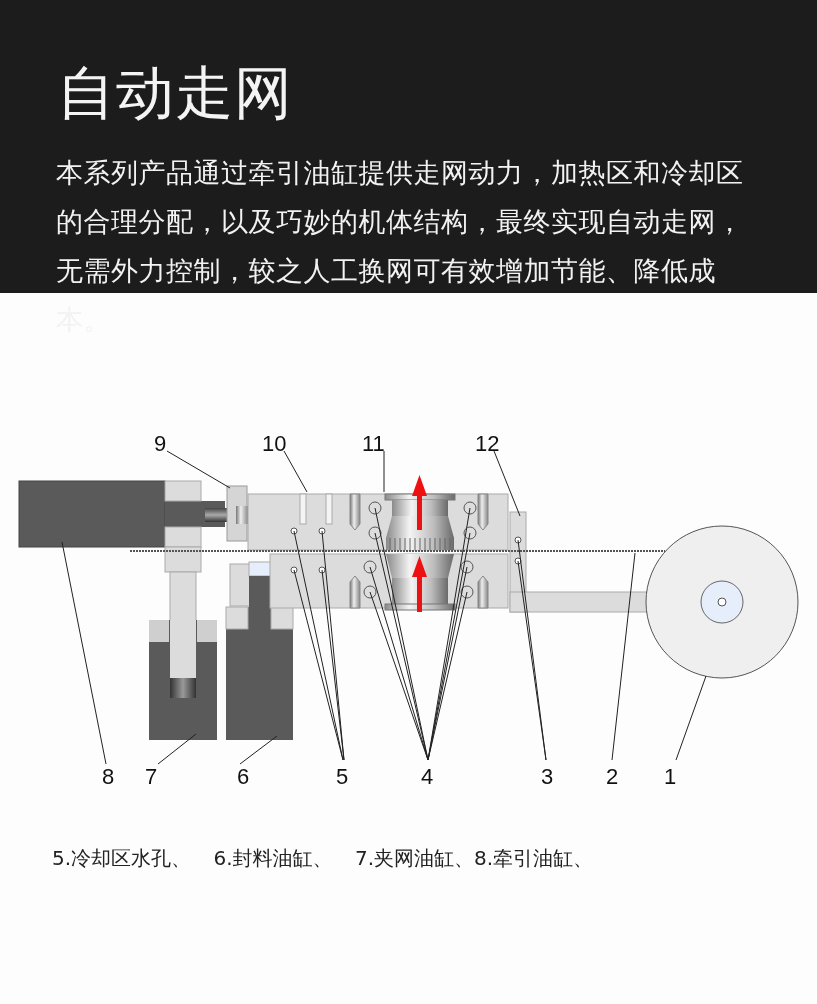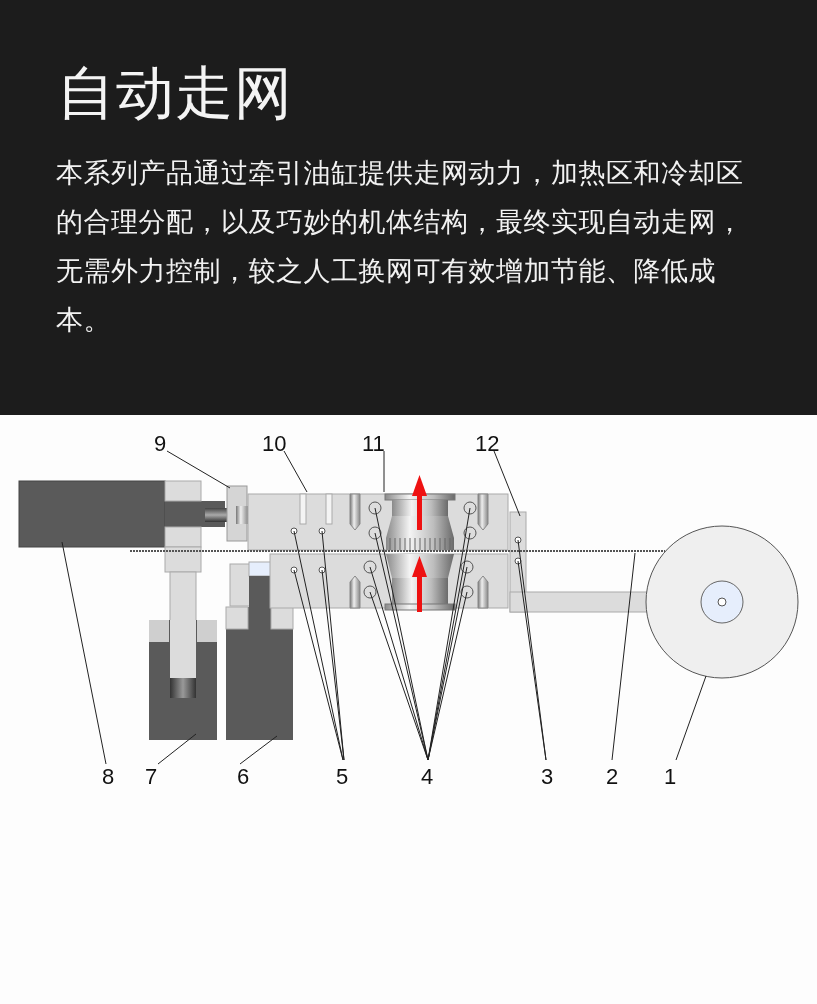--- a/index.html
+++ b/index.html
@@ -2,21 +2,21 @@
 <html><head>
   <meta charset="utf-8">
   <style>
     html, body { margin: 0; padding: 0; }
     body {
       width: 817px; height: 1004px; overflow: hidden;
       background: #fdfdfd;
       font-family: "DejaVu Sans", "Liberation Sans", sans-serif;
     }
     .hero {
-      position: absolute; left: 0; top: 0; width: 817px; height: 415px;
+      position: absolute; left: 0; top: 0; width: 817px; height: 293px;
       background: #1c1c1c; color: #f4f4f4;
     }
     .hero-title {
       position: absolute; left: 57px; top: 58px;
       font-size: 58px; line-height: 70px; font-weight: 300; letter-spacing: 1px;
       margin: 0;
     }
     .hero-desc {
       position: absolute; left: 56px; top: 148px; width: 700px;
       font-size: 27px; line-height: 49px; letter-spacing: 0.5px;
@@ -205,13 +205,18 @@
     <text class="callout-num" x="237" y="784">6</text>
     <text class="callout-num" x="336" y="784">5</text>
     <text class="callout-num" x="421" y="784">4</text>
     <text class="callout-num" x="541" y="784">3</text>
     <text class="callout-num" x="606" y="784">2</text>
     <text class="callout-num" x="664" y="784">1</text>
   </svg>
 </div>
 
 <div class="legend">
+  <span class="legend-line">
+    <span class="legend-item">5.冷却区水孔、</span>
+    <span class="legend-item">6.封料油缸、</span>
+    <span class="legend-item">7.夹网油缸、8.牵引油缸、</span>
+  </span>
 </div>
 
 </body></html>

